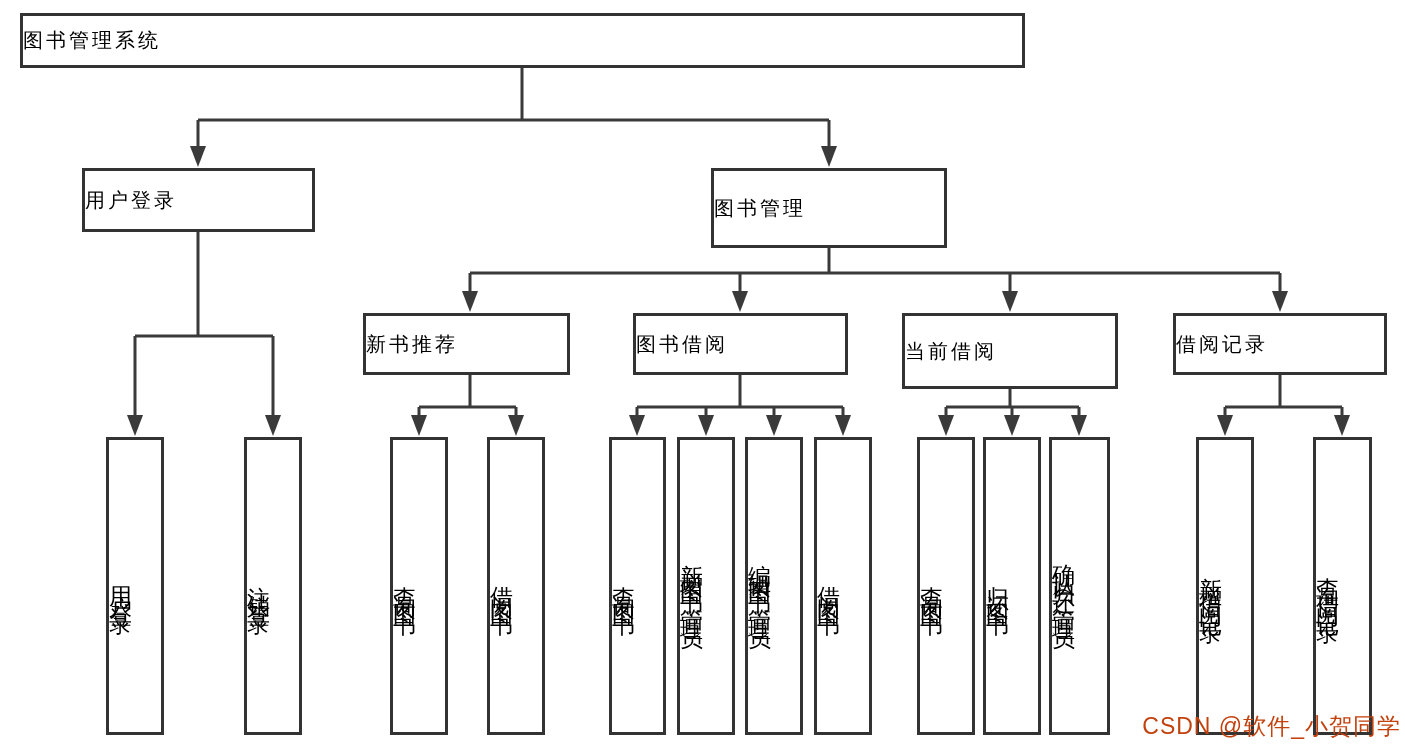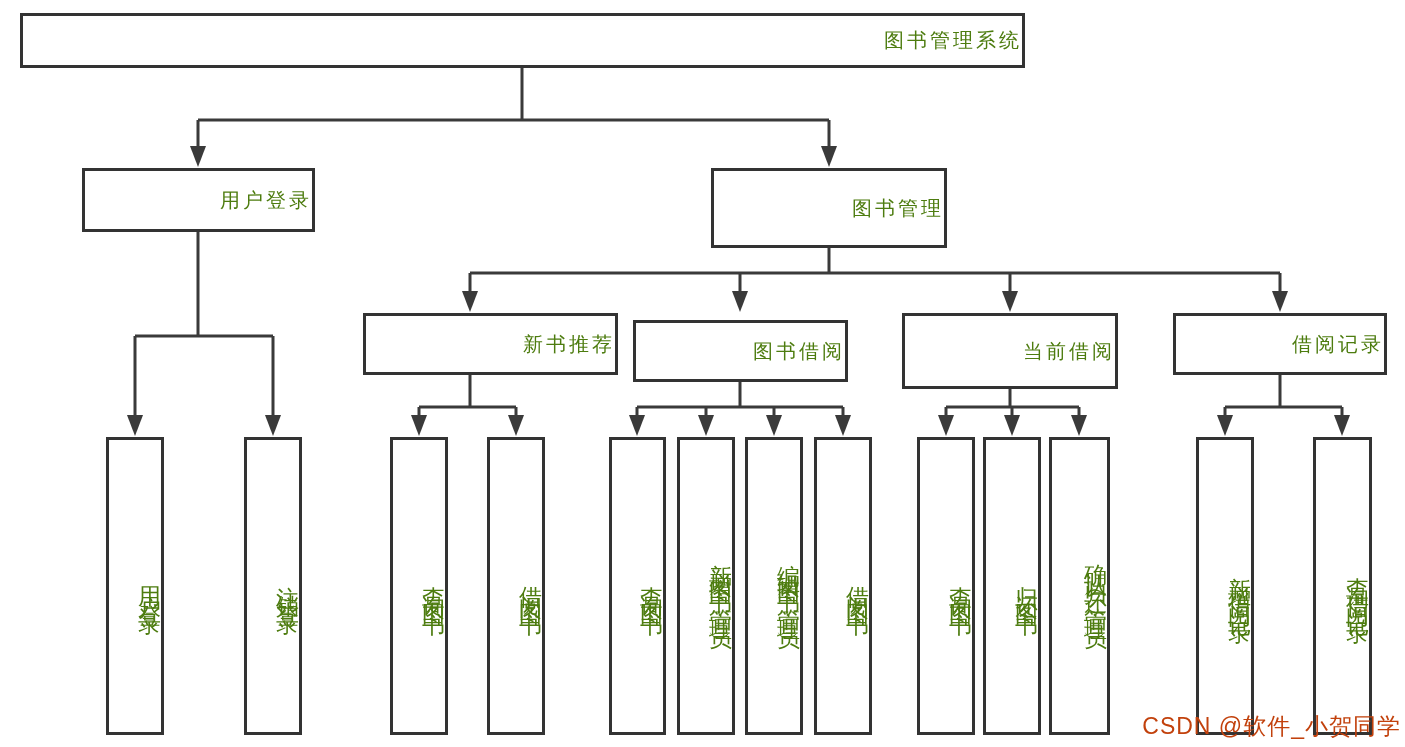--- a/index.html
+++ b/index.html
@@ -3,22 +3,22 @@
 <meta charset="utf-8">
 <style>
   html,body { margin:0; padding:0; background:#ffffff; }
   .canvas {
     position:relative; width:1405px; height:747px; background:#ffffff;
     font-family:"Liberation Sans","DejaVu Sans",sans-serif; overflow:hidden;
   }
   .connector-layer { position:absolute; left:0; top:0; width:1405px; height:747px; z-index:1; }
   .node {
     position:absolute; box-sizing:border-box; background:#ffffff;
-    border:3px solid #333333; display:flex; align-items:center; justify-content:flex-end;
-    color:#4d7c0f; z-index:2;
+    border:3px solid #333333; display:flex; align-items:center; justify-content:flex-start;
+    color:#000000; z-index:2;
   }
   .node.h span { font-size:20px; letter-spacing:3px; white-space:nowrap; }
   .node.v span {
     writing-mode:vertical-rl; font-size:23px; letter-spacing:9px;
     line-height:1; white-space:nowrap;
   }
   .watermark {
     position:absolute; right:4px; bottom:5px; z-index:5;
     font-size:23px; color:#c2410c; letter-spacing:1px; white-space:nowrap;
   }
@@ -62,25 +62,25 @@
   </div>
 
   <div class="node h" style="left:82px;top:168px;width:233px;height:64px">
     <span>用户登录</span>
   </div>
 
   <div class="node h" style="left:711px;top:168px;width:236px;height:80px">
     <span>图书管理</span>
   </div>
 
-  <div class="node h" style="left:363px;top:313px;width:255px;height:62px">
+  <div class="node h" style="left:363px;top:313px;width:207px;height:62px">
     <span>新书推荐</span>
   </div>
 
-  <div class="node h" style="left:633px;top:320px;width:215px;height:62px">
+  <div class="node h" style="left:633px;top:313px;width:215px;height:62px">
     <span>图书借阅</span>
   </div>
 
   <div class="node h" style="left:902px;top:313px;width:216px;height:76px">
     <span>当前借阅</span>
   </div>
 
   <div class="node h" style="left:1173px;top:313px;width:214px;height:62px">
     <span>借阅记录</span>
   </div>

